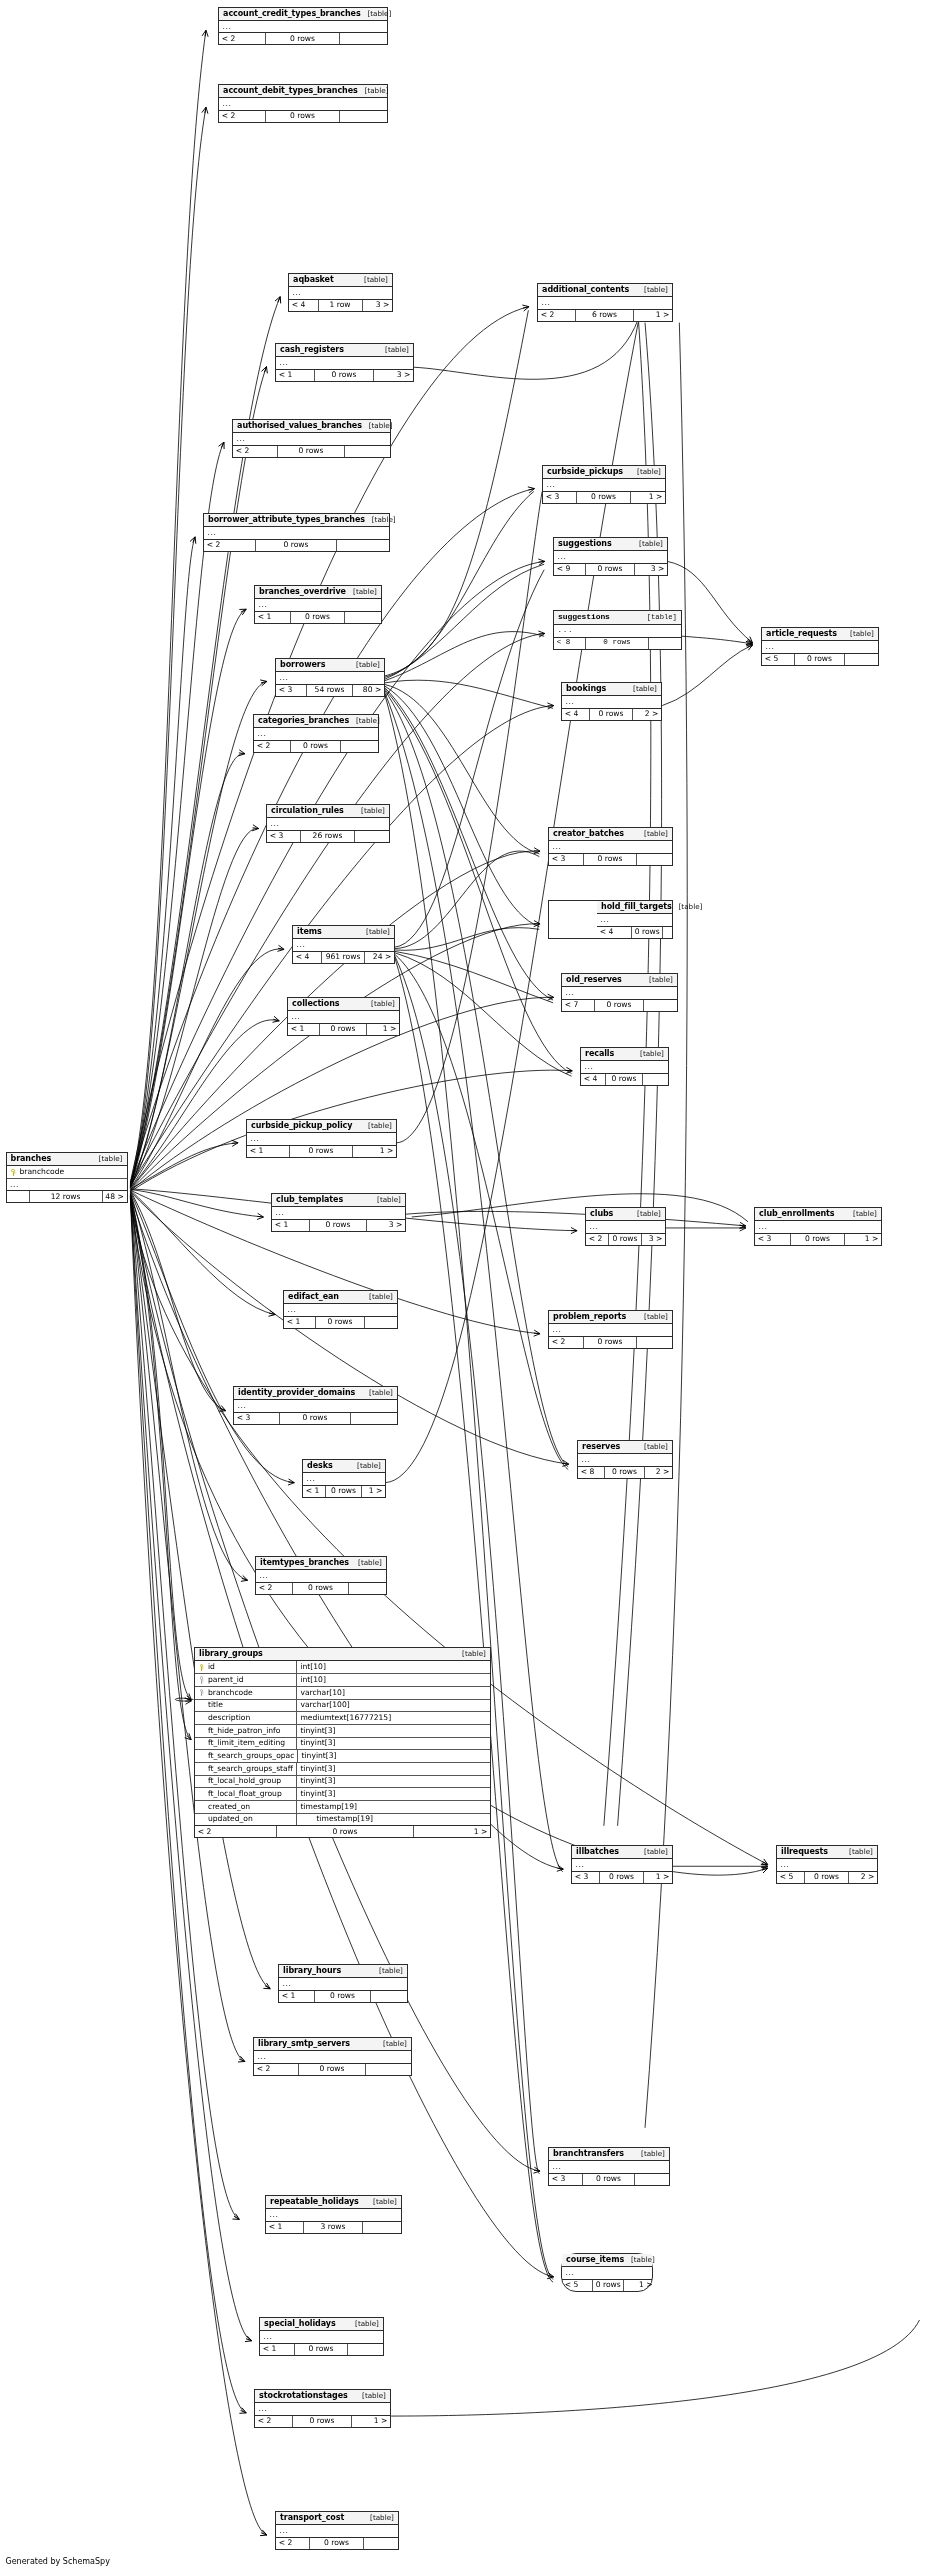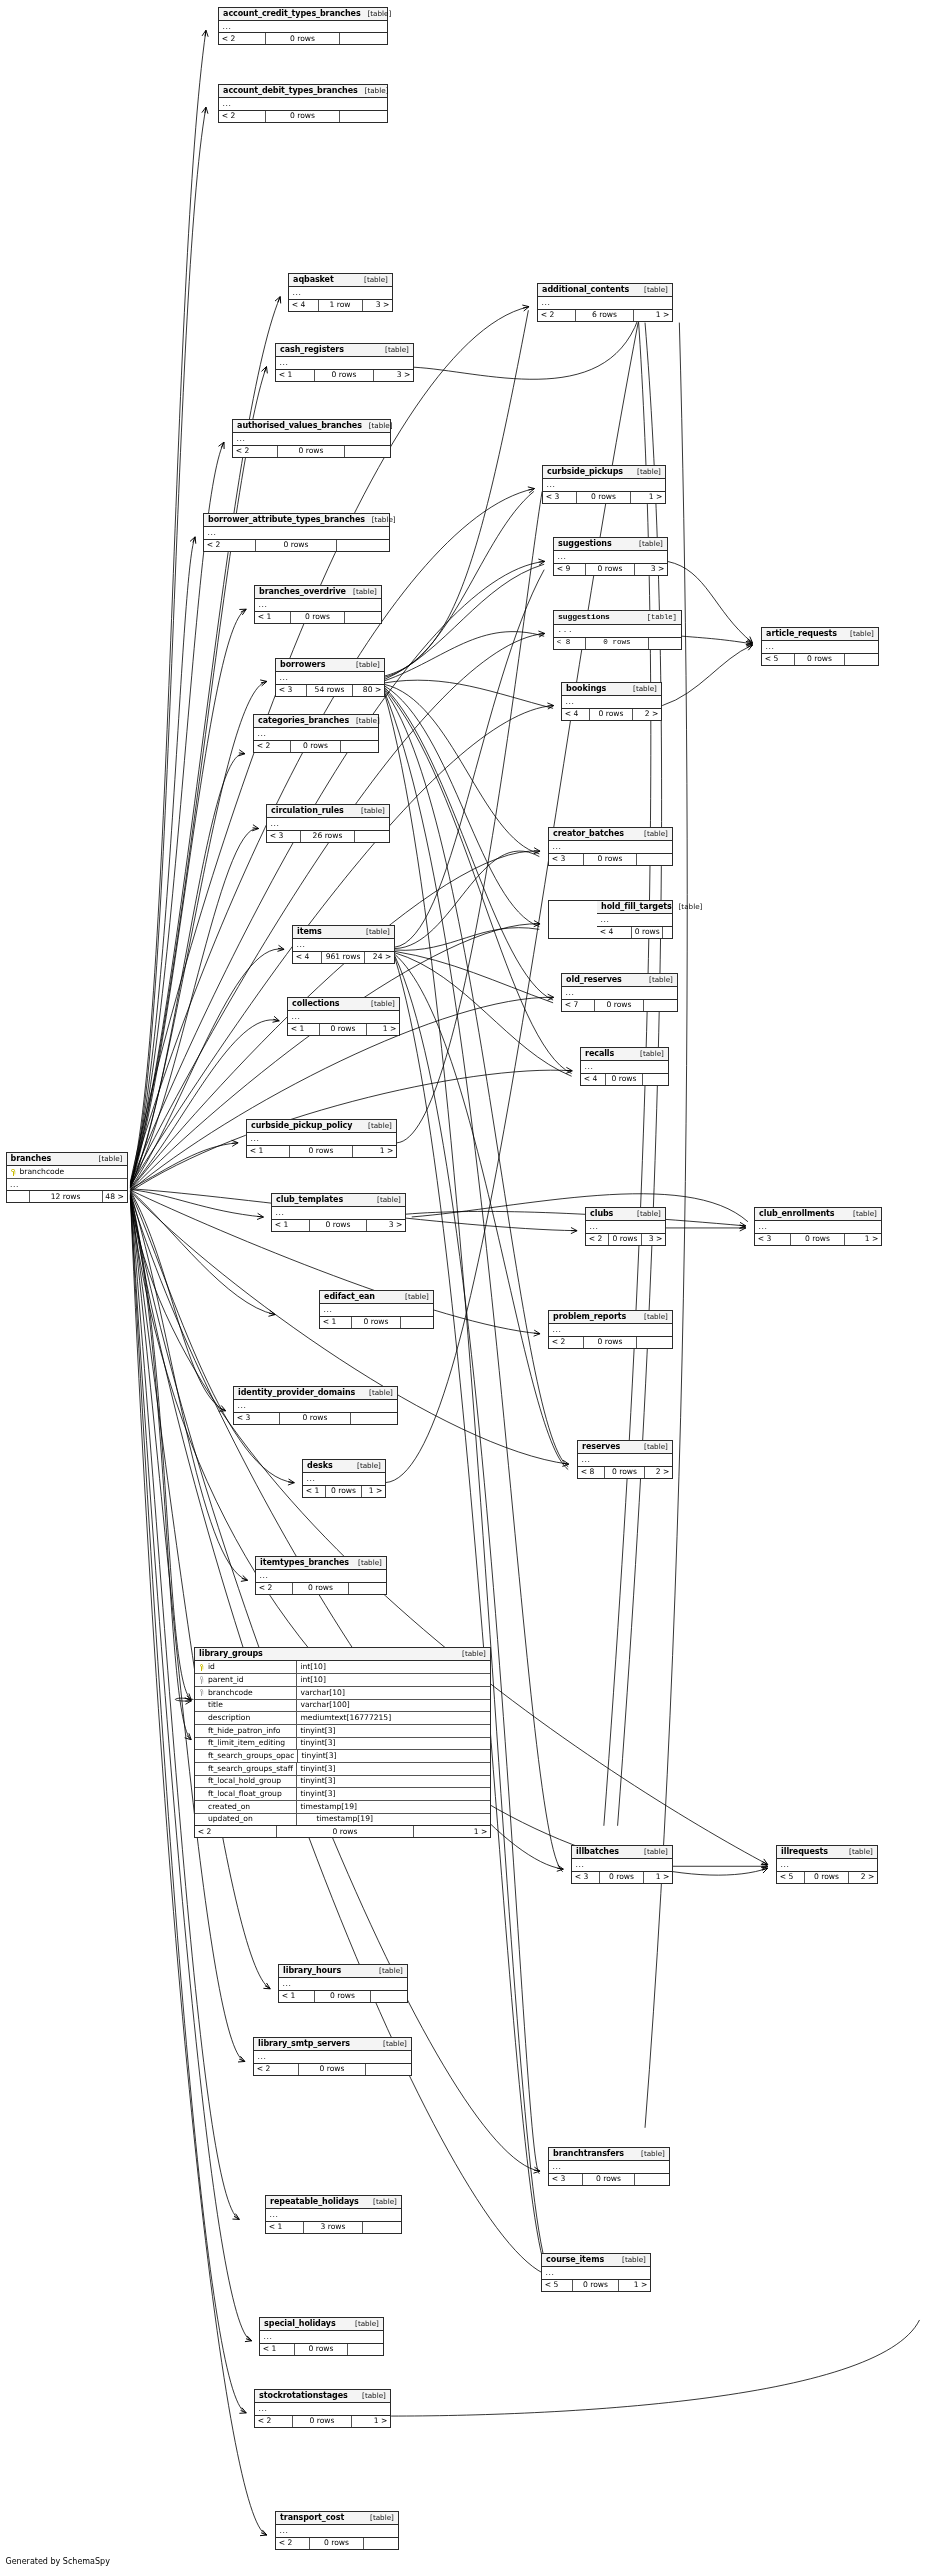--- a/index.html
+++ b/index.html
@@ -544,21 +544,21 @@
           <span class="tname">club_templates</span>
           <span class="ttag">[table]</span>
         </div>
         <div class="node-body">...</div>
         <div class="node-foot">
           <div class="foot-l" style="min-width: 38px;">&lt; 1</div>
           <div class="foot-c">0 rows</div>
           <div class="foot-r" style="min-width: 38px;">3 &gt;</div>
         </div>
       </div>
-      <div class="node" id="node-edifact_ean" style="left: 283px; top: 1290px; width: 115px; margin-left: 36px;">
+      <div class="node" id="node-edifact_ean" style="left: 283px; top: 1290px; width: 115px;">
         <div class="node-title">
           <span class="tname">edifact_ean</span>
           <span class="ttag">[table]</span>
         </div>
         <div class="node-body">...</div>
         <div class="node-foot">
           <div class="foot-l" style="min-width: 32px;">&lt; 1</div>
           <div class="foot-c">0 rows</div>
           <div class="foot-r" style="min-width: 32px;"></div>
         </div>
@@ -832,21 +832,21 @@
           <span class="tname">branchtransfers</span>
           <span class="ttag">[table]</span>
         </div>
         <div class="node-body">...</div>
         <div class="node-foot">
           <div class="foot-l" style="min-width: 34px;">&lt; 3</div>
           <div class="foot-c">0 rows</div>
           <div class="foot-r" style="min-width: 34px;"></div>
         </div>
       </div>
-      <div class="node" id="node-course_items" style="left: 541px; top: 2253px; width: 110px;">
+      <div class="node" id="node-course_items" style="left: 561px; top: 2253px; width: 92px; border-radius: 15px;">
         <div class="node-title">
           <span class="tname">course_items</span>
           <span class="ttag">[table]</span>
         </div>
         <div class="node-body">...</div>
         <div class="node-foot">
           <div class="foot-l" style="min-width: 31px;">&lt; 5</div>
           <div class="foot-c">0 rows</div>
           <div class="foot-r" style="min-width: 31px;">1 &gt;</div>
         </div>

